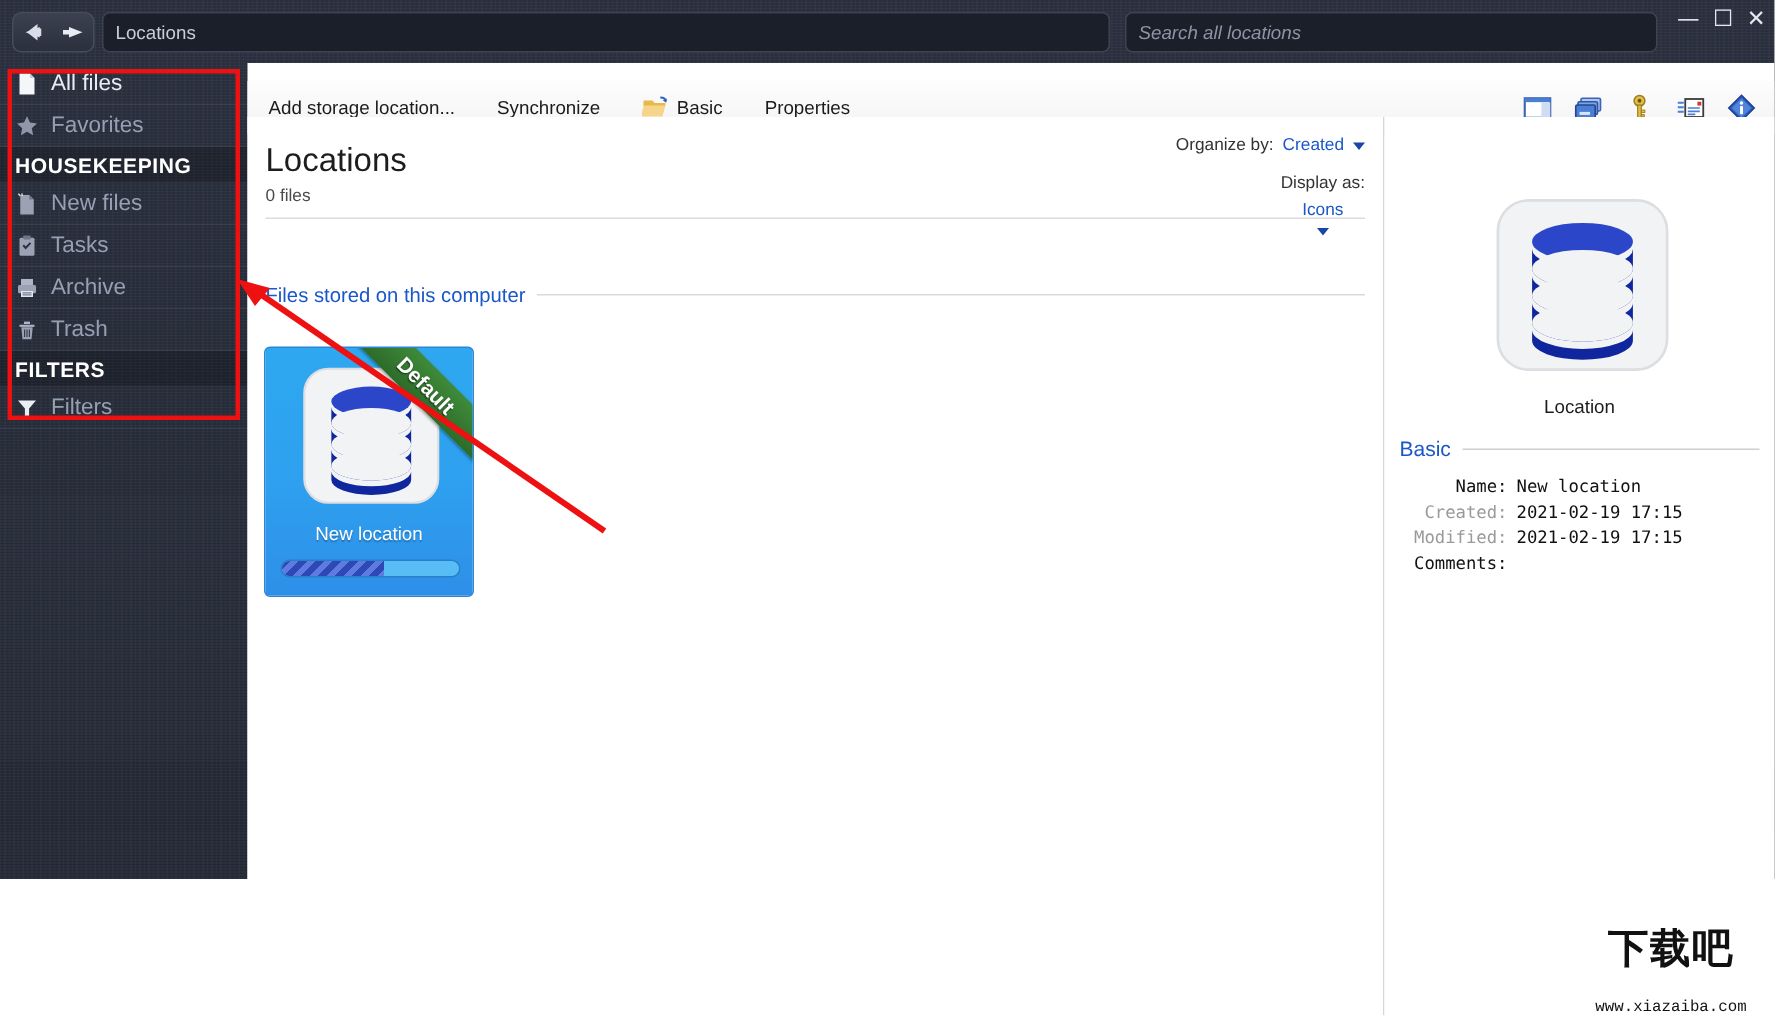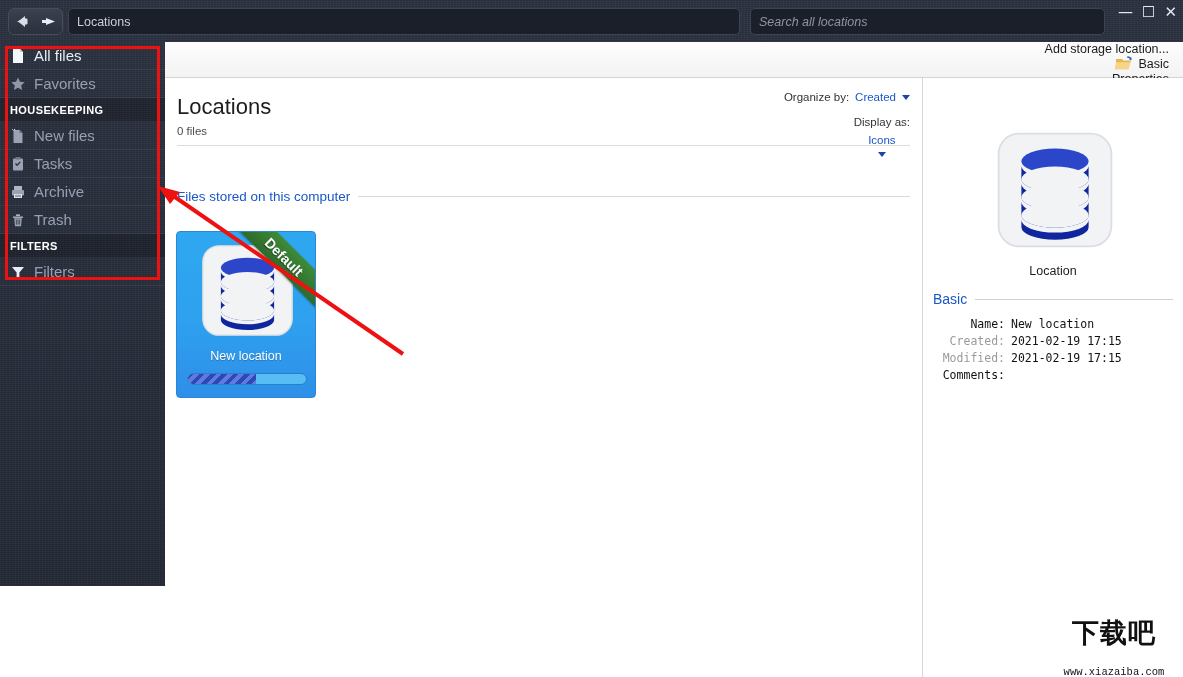--- a/index.html
+++ b/index.html
@@ -58,36 +58,36 @@
   }
   .sb-item {
     height: 28px; display: flex; align-items: center; gap: 8px;
     padding-left: 10px;
     border-bottom: 1px solid rgba(255,255,255,.055);
     color: #97a0b2; font-size: 15px;
   }
   .sb-item.active { color: #e8ecf4; }
   .sb-head {
     height: 24px; display: flex; align-items: center; padding-left: 10px;
-    color: #ffffff; font-size: 11px; font-weight: bold; letter-spacing: .4px;
+    color: #ffffff; font-size: 14px; font-weight: bold; letter-spacing: .4px;
     background: rgba(0,0,0,.22);
     border-bottom: 1px solid rgba(255,255,255,.055);
   }
   .sb-icon { width: 16px; height: 16px; display:block; flex: 0 0 16px; }
 
   
   .workspace {
     position: absolute; left: 165px; top: 42px;
     width: 1018px; height: 635px; background: #ffffff;
   }
   .toolbar {
-    position: absolute; left: 0; top: 0; width: 1018px; height: 36px;
+    position: absolute; left: 0; top: 12px; width: 1018px; height: 36px;
     background: linear-gradient(180deg,#fdfdfd,#f3f3f3);
     border-bottom: 1px solid #d4d4d4;
-    display: flex; align-items: flex-end; flex-direction: column;
+    display: flex; align-items: center;
   }
   .tb-item {
     display: flex; align-items: center; gap: 5px;
     font-size: 12.5px; color: #1b1b1b; padding: 0 14px; height: 100%;
   }
   .tb-right { margin-left: auto; display: flex; align-items: center; gap: 14px; padding-right: 12px; }
   .tb-right .ic { width: 20px; height: 20px; display:block; }
 
   
   .content { position: absolute; left: 0; top: 36px; width: 757px; height: 599px; background:#fff; }
@@ -276,20 +276,23 @@
       </svg>
       <span>Filters</span>
     </div>
   </div>
 
   <div class="workspace">
 
     <div class="toolbar">
       <div class="tb-item">
         <span>Add storage location...</span>
+      </div>
+      <div class="tb-item">
+        <span>Synchronize</span>
       </div>
       <div class="tb-item">
         <svg width="18" height="16" viewBox="0 0 18 16">
           <path d="M1 3 h6 l1.4 1.6 h7.2 v2.2 h-14.6 z" fill="#e8b84b"></path>
           <path d="M1.2 6.4 h14.4 l-2 7.2 h-14.4 z" fill="#f6d489"></path>
           <path d="M12.2 1 c2.5 0 3.6 1.2 3.6 2.6" stroke="#2e63c8" stroke-width="1.3" fill="none"></path>
           <path d="M16.6 1.6 l-.5 2.9 -2.3-1.6 z" fill="#2e63c8"></path>
         </svg>
         <span>Basic</span>
       </div>

